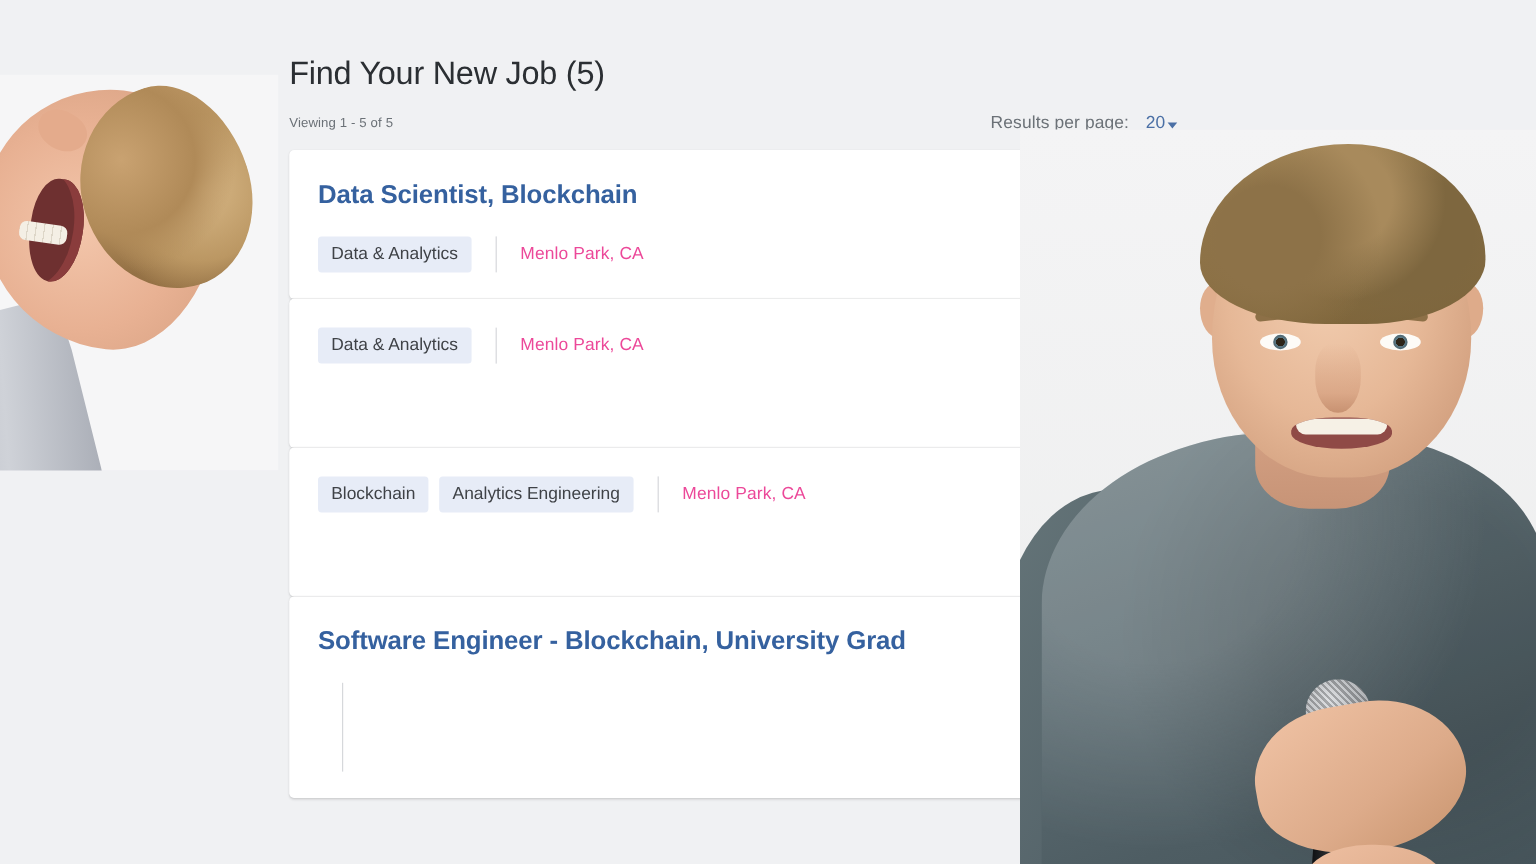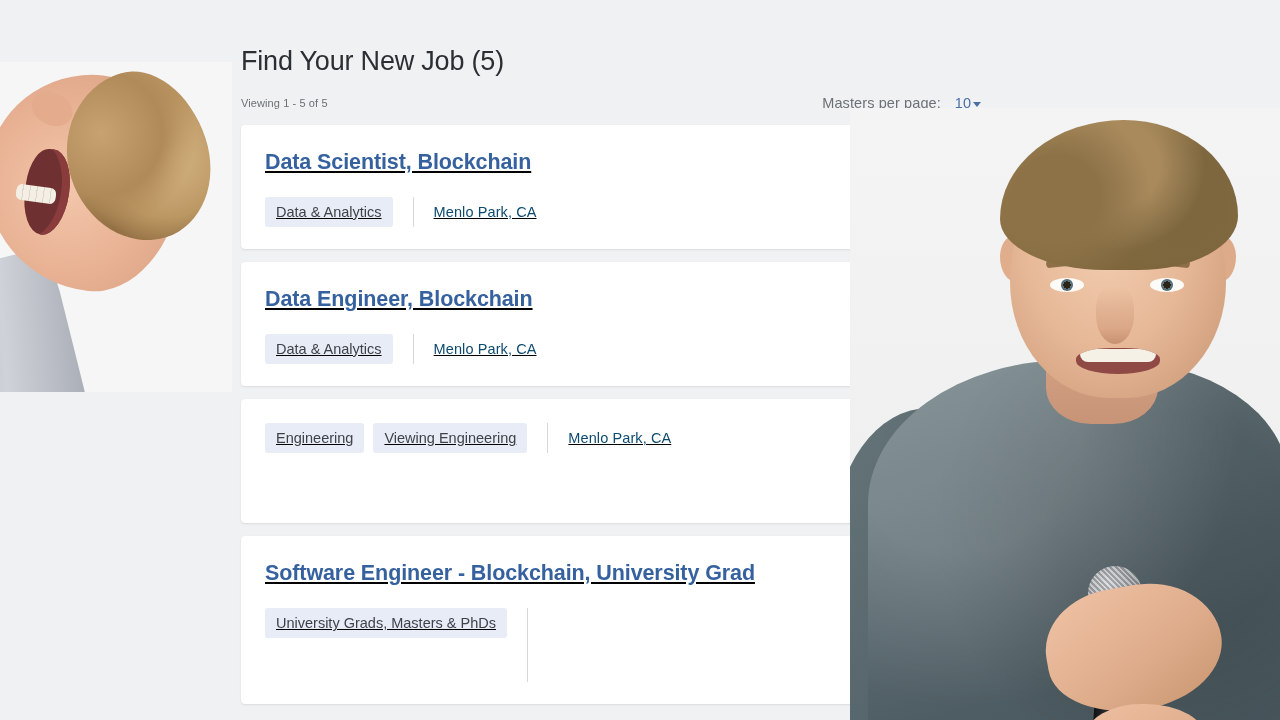--- a/index.html
+++ b/index.html
@@ -86,25 +86,23 @@
     position: relative;
     top: 1px;
   }
 
   
   .job-card {
     position: relative;
     background: #ffffff;
     border-radius: 4px;
     box-shadow: 0 1px 2px rgba(0,0,0,0.09), 0 0 1px rgba(0,0,0,0.06);
-    margin-bottom: 13px;
     padding: 24px 28px 22px 24px;
     min-height: 124px;
     cursor: pointer;
-    text-decoration: underline;
   }
 
   .job-title {
     font-size: 21.5px;
     font-weight: 700;
     color: #35619f;
     line-height: 27px;
     letter-spacing: -0.1px;
     margin-bottom: 21px;
   }
@@ -140,21 +138,21 @@
   .divider {
     width: 1px;
     background: #d6d8db;
     align-self: stretch;
     margin: 0 20px;
     min-height: 30px;
   }
 
   .location {
     font-size: 14.5px;
-    color: #0c4a6e;
+    color: #ec4899;
     line-height: 30px;
     white-space: nowrap;
     letter-spacing: 0.1px;
   }
   .chev-holder {
     position: absolute;
     right: 30px;
     top: 0;
     bottom: 0;
     width: 24px;
@@ -403,23 +401,23 @@
 <div class="page">
 
   <div class="results-wrap">
 
     <h1 class="page-title">Find Your New Job (5)</h1>
 
     <div class="meta-row">
       <div class="viewing-text">Viewing 1 - 5 of 5</div>
 
       <div class="per-page">
-        <span class="per-page-label">Masters per page:</span>
+        <span class="per-page-label">Results per page:</span>
         <span class="per-page-value">
-          <span>10</span>
+          <span>20</span>
           <span class="caret-down"></span>
         </span>
       </div>
     </div>
 
     <div class="job-card">
       <div class="job-title">Data Scientist, Blockchain</div>
       <div class="job-sub">
         <div class="tag-col">
           <div class="tag-row">
@@ -428,58 +426,54 @@
         </div>
         <div class="divider"></div>
         <div class="location">Menlo Park, CA</div>
       </div>
       <div class="chev-holder">
         <span class="chev-glyph">›</span>
       </div>
     </div>
 
     <div class="job-card">
-      <div class="job-title">Data Engineer, Blockchain</div>
       <div class="job-sub">
         <div class="tag-col">
           <div class="tag-row">
             <span class="tag">Data &amp; Analytics</span>
           </div>
         </div>
         <div class="divider"></div>
         <div class="location">Menlo Park, CA</div>
       </div>
       <div class="chev-holder">
         <span class="chev-glyph">›</span>
       </div>
     </div>
 
     <div class="job-card">
       <div class="job-sub">
         <div class="tag-col">
           <div class="tag-row">
-            <span class="tag">Engineering</span>
-            <span class="tag">Viewing Engineering</span>
+            <span class="tag">Blockchain</span>
+            <span class="tag">Analytics Engineering</span>
           </div>
         </div>
         <div class="divider"></div>
         <div class="location">Menlo Park, CA</div>
       </div>
       <div class="chev-holder">
         <span class="chev-glyph">›</span>
       </div>
     </div>
 
     <div class="job-card tall">
       <div class="job-title">Software Engineer - Blockchain, University Grad</div>
       <div class="job-sub">
         <div class="tag-col">
-          <div class="tag-row">
-            <span class="tag">University Grads, Masters &amp; PhDs</span>
-          </div>
         </div>
         <div class="divider"></div>
         <div class="location"></div>
       </div>
       <div class="chev-holder">
         <span class="chev-glyph">›</span>
       </div>
     </div>
 
   </div>

